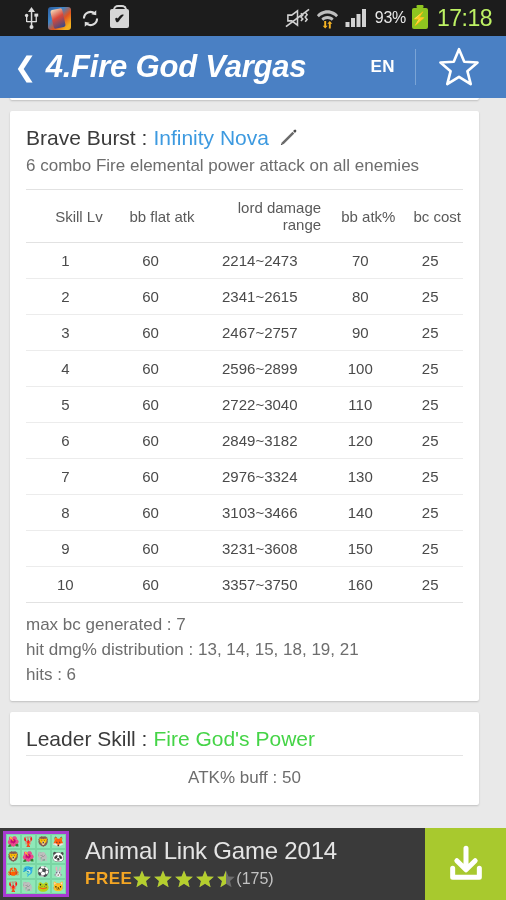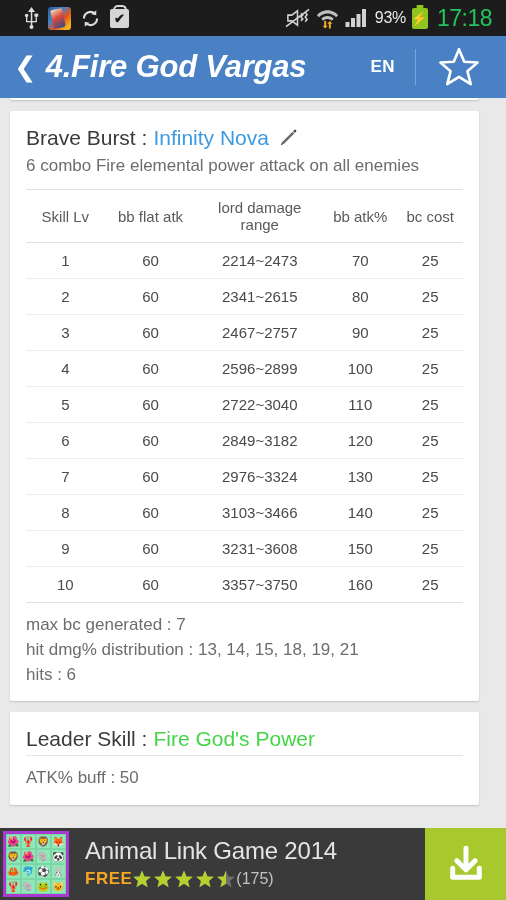--- a/index.html
+++ b/index.html
@@ -40,21 +40,21 @@
   }
   .bag span{color:#1c1c1c;font-size:13px;font-weight:bold;line-height:1;}
   .pct { font-size: 16px; letter-spacing:-0.3px; color:#e8e8e8; }
   .battery {
     width:16px;height:21px;background:#8fc520;border-radius:2px;position:relative;
     display:flex;align-items:center;justify-content:center;
   }
   .battery::before{content:"";position:absolute;top:-3px;left:50%;transform:translateX(-50%);
     width:7px;height:3px;background:#8fc520;border-radius:1px;}
   .battery span{color:#ffffff;font-size:13px;font-weight:bold;line-height:1;}
-  .clock { font-size: 23px; color:#22c55e; letter-spacing:-0.5px; margin-left:3px; }
+  .clock { font-size: 23px; color:#bef264; letter-spacing:-0.5px; margin-left:3px; }
 
   
   .actionbar {
     height: 62px; background: #4a80c4;
     display: flex; align-items: center; padding: 0 14px;
     box-shadow: 0 1px 2px rgba(0,0,0,0.25);
   }
   .backchev { color:#fff; font-size:27px; line-height:1; margin-right:9px; font-weight:300; }
   .apptitle { color:#fff; font-size:31px; font-weight:bold; letter-spacing:-0.2px;font-style:italic; }
   .ab-right { margin-left:auto; display:flex; align-items:center; }
@@ -74,34 +74,34 @@
   .skillhead .val { margin-left:6px; }
   .val.blue { color:#3d9ae0; }
   .val.green { color:#45d447; }
   .pencil { margin-left:9px; display:inline-flex; }
   .skilldesc { padding: 6px 16px 13px 16px; font-size:17px; color:#6d6d6d; }
 
   
   table.bb { width: calc(100% - 32px); margin: 0 16px 0 16px; border-collapse: collapse; }
   table.bb th {
     font-size:15px; font-weight:normal; color:#5a5a5a; padding:9px 2px;
-    border-bottom:1px solid #e2e2e2; border-top:1px solid #e2e2e2; text-align:center;
+    border-bottom:1px solid #e2e2e2; border-top:1px solid #e2e2e2; text-align:right;
   }
   table.bb td {
     font-size:15px; color:#4a4a4a; padding:9px 2px; text-align:center;
     border-bottom:1px solid #ececec;
   }
   table.bb tr:last-child td { border-bottom:1px solid #e2e2e2; }
   .c0{width:18%;} .c1{width:21%;} .c2{width:29%;} .c3{width:17%;} .c4{width:15%;}
 
   .footnotes { padding: 10px 16px 14px 16px; }
   .footnotes div { font-size:17px; color:#6d6d6d; line-height:1.46; }
 
   .hr { height:1px; background:#e4e4e4; margin: 4px 16px 0 16px; }
-  .buffs { padding: 9px 16px 14px 16px; }
+  .buffs { padding: 9px 16px 14px 16px; text-align: center; }
   .buffs div { font-size:17px; color:#6d6d6d; line-height:1.5; }
 
   
   .ad {
     position:absolute; left:0; right:0; bottom:0; height:72px;
     background:#3a3a3a; display:flex; align-items:stretch;
   }
   .ad-icon {
     width:66px; height:66px; margin:3px 0 3px 3px; flex:none;
     border:3px solid #a83ad0; background:#8fe8b8;

